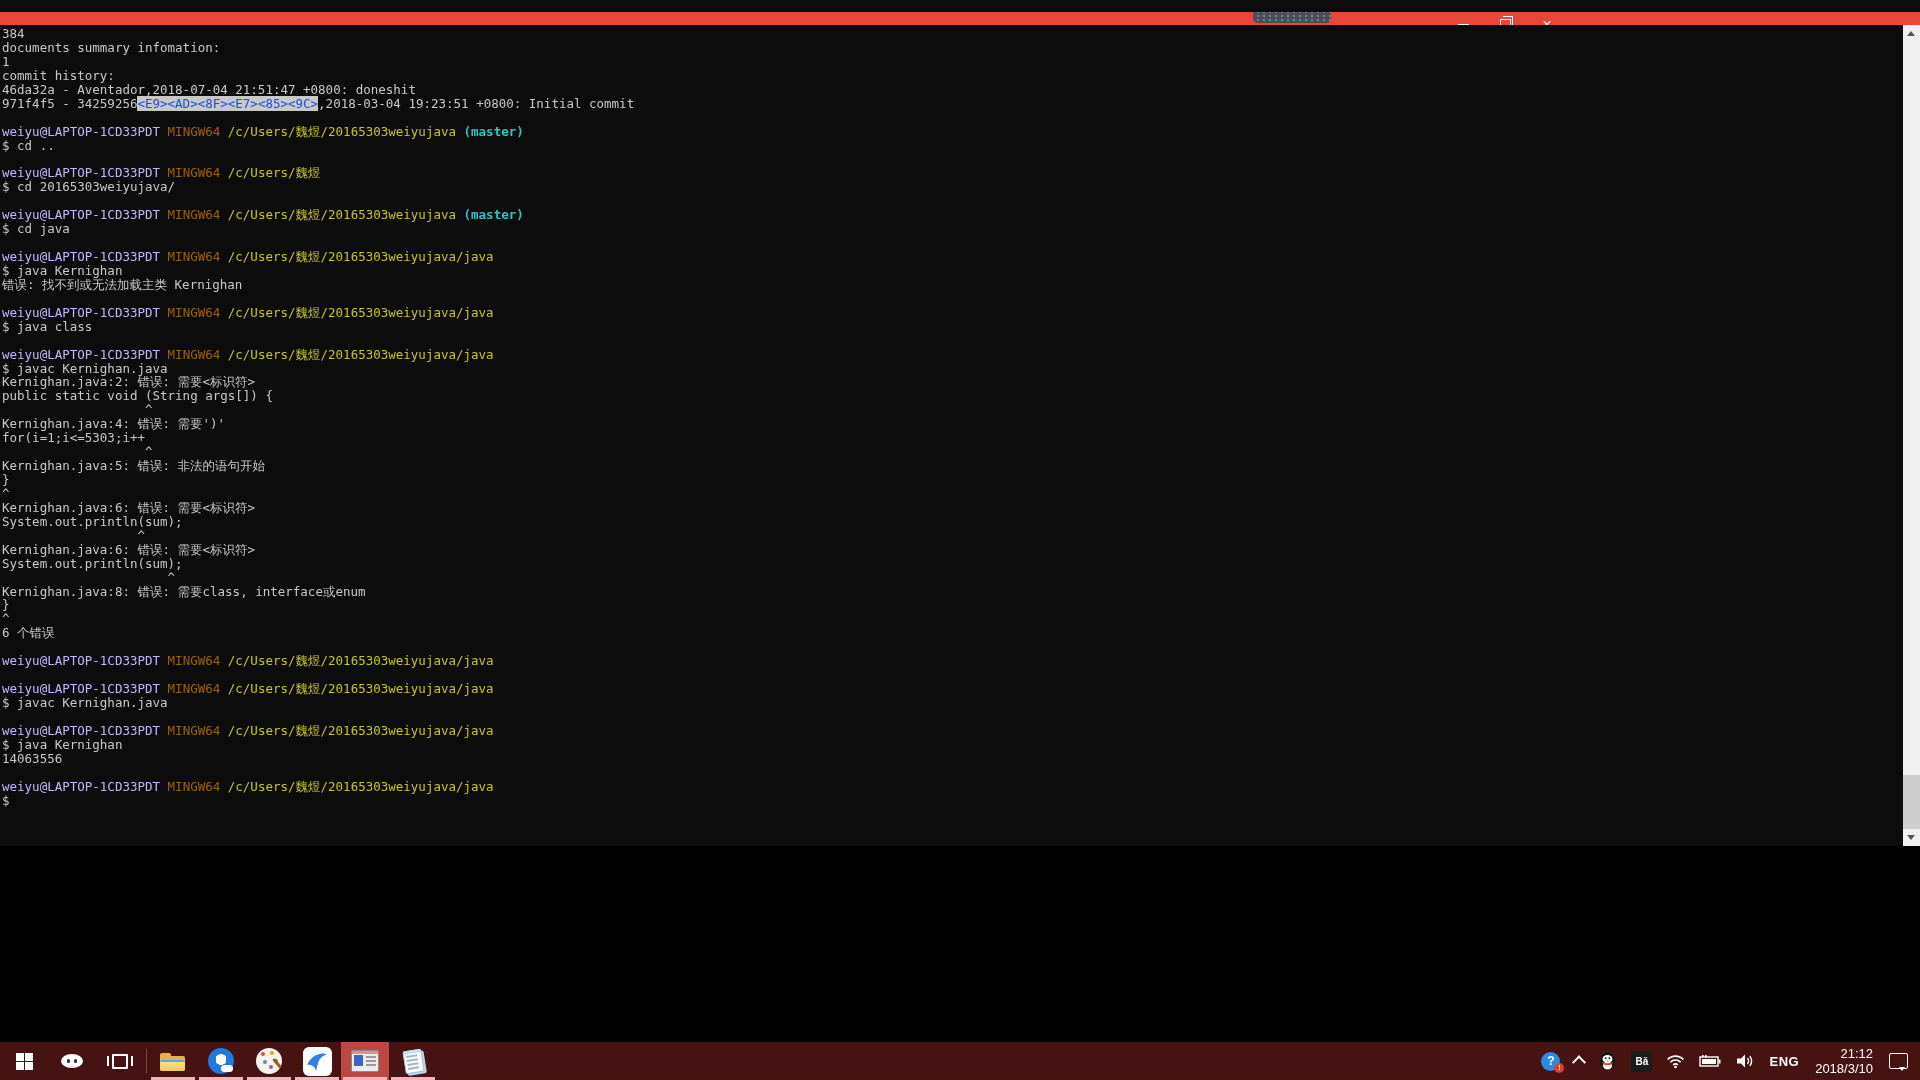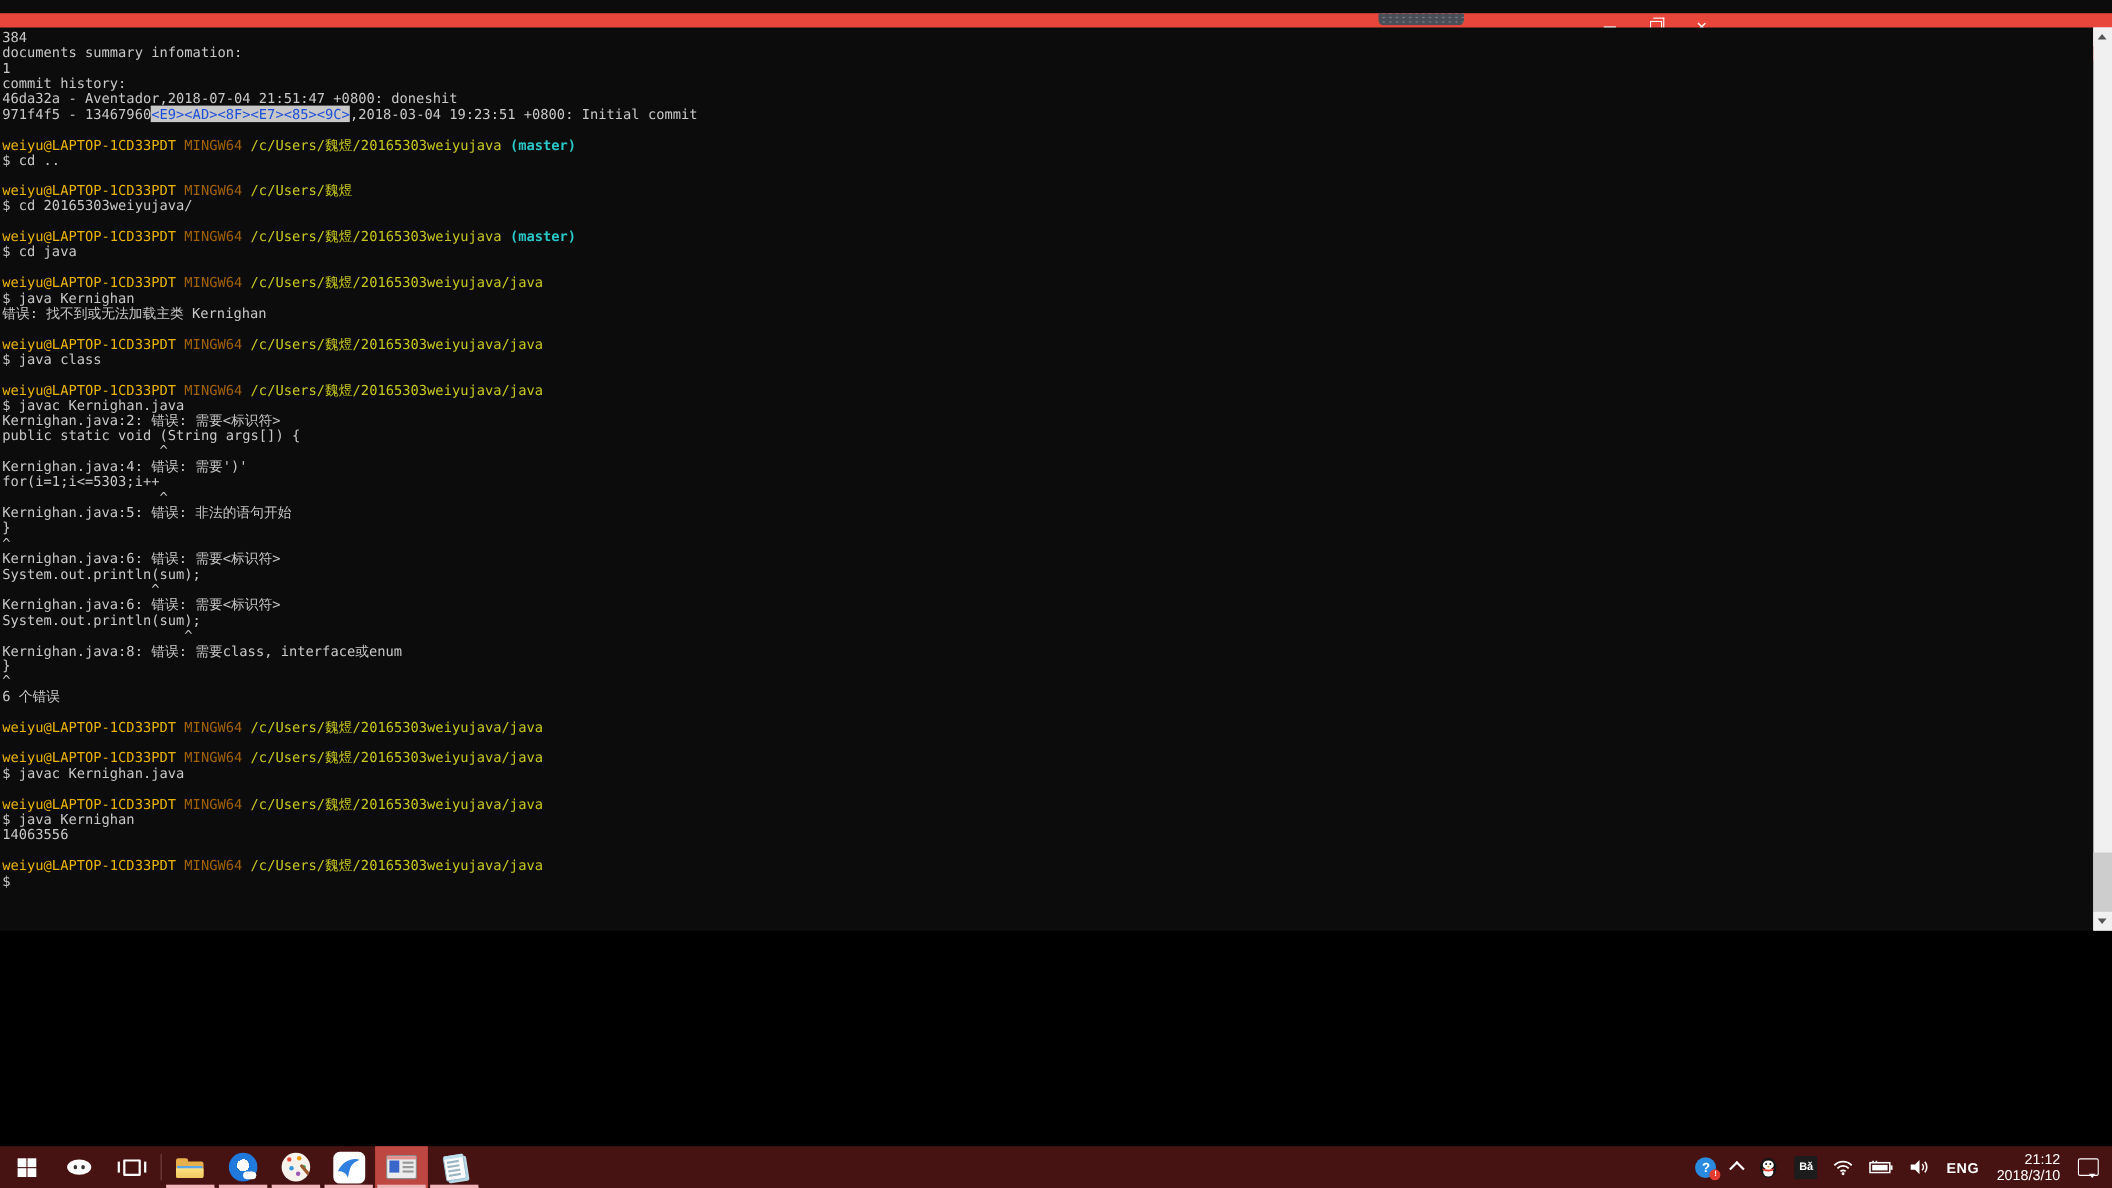--- a/index.html
+++ b/index.html
@@ -23,21 +23,21 @@
   .ctrl-restore .sq{width:9px;height:9px;border:1.5px solid #fff;position:relative;background:transparent;}
   .ctrl-restore .sq::before{content:'';position:absolute;left:2px;top:-4.5px;width:9px;height:9px;border:1.5px solid #fff;
        border-bottom:none;border-left:none;}
   .ctrl-close{color:#fff;font-size:17px;line-height:17px;}
 
   
   .term{position:absolute;top:25px;left:0;right:17px;bottom:0;background:#0c0c0c;overflow:hidden;}
   .term-pre{margin:2px 0 0 2px;font-family:"DejaVu Sans Mono","Liberation Mono",monospace;
             font-size:12.5px;}
   .tline{height:13.95px;line-height:13.95px;white-space:pre;}
-  .sf{color:#c8c8c8;} .sg{color:#eab308;} .sm{color:#a16207;} .sy{color:#c7c71f;} .sc{color:#2ac7c7;font-weight:bold;}
+  .sf{color:#c8c8c8;} .sg{color:#c4b5fd;} .sm{color:#a16207;} .sy{color:#c7c71f;} .sc{color:#2ac7c7;font-weight:bold;}
   .si{color:#1d4ed8;background:#c8c8c8;}
 
   
   .scrollbar{position:absolute;top:25px;right:0;width:17px;height:821px;background:#f0f0f0;}
   .sb-btn{position:absolute;left:0;width:17px;height:17px;background:#f0f0f0;}
   .sb-up{top:0;} .sb-down{bottom:0;}
   .sb-up::after{content:'';position:absolute;left:4px;top:6px;border:4.5px solid transparent;border-top:none;border-bottom:5px solid #555;}
   .sb-down::after{content:'';position:absolute;left:4px;top:6px;border:4.5px solid transparent;border-bottom:none;border-top:5px solid #555;}
   .sb-thumb{position:absolute;left:0;width:17px;bottom:17px;height:54px;background:#cdcdcd;}
 
@@ -130,21 +130,21 @@
       </div>
     </div>
 
     <div class="term">
       <div class="term-pre">
           <div class="tline"><span class="sf">384</span></div>
           <div class="tline"><span class="sf">documents summary infomation:</span></div>
           <div class="tline"><span class="sf">1</span></div>
           <div class="tline"><span class="sf">commit history:</span></div>
           <div class="tline"><span class="sf">46da32a - Aventador,2018-07-04 21:51:47 +0800: doneshit</span></div>
-          <div class="tline"><span class="sf">971f4f5 - 13467960</span><span class="si">&lt;E9&gt;&lt;AD&gt;&lt;8F&gt;&lt;E7&gt;&lt;85&gt;&lt;9C&gt;</span><span class="sf">,2018-03-04 19:23:51 +0800: Initial commit</span></div>
+          <div class="tline"><span class="sf">971f4f5 - 34259256</span><span class="si">&lt;E9&gt;&lt;AD&gt;&lt;8F&gt;&lt;E7&gt;&lt;85&gt;&lt;9C&gt;</span><span class="sf">,2018-03-04 19:23:51 +0800: Initial commit</span></div>
           <div class="tline"> </div>
           <div class="tline"><span class="sg">weiyu@LAPTOP-1CD33PDT</span><span class="sf"> </span><span class="sm">MINGW64</span><span class="sf"> </span><span class="sy">/c/Users/魏煜/20165303weiyujava</span><span class="sc"> (master)</span></div>
           <div class="tline"><span class="sf">$ cd ..</span></div>
           <div class="tline"> </div>
           <div class="tline"><span class="sg">weiyu@LAPTOP-1CD33PDT</span><span class="sf"> </span><span class="sm">MINGW64</span><span class="sf"> </span><span class="sy">/c/Users/魏煜</span></div>
           <div class="tline"><span class="sf">$ cd 20165303weiyujava/</span></div>
           <div class="tline"> </div>
           <div class="tline"><span class="sg">weiyu@LAPTOP-1CD33PDT</span><span class="sf"> </span><span class="sm">MINGW64</span><span class="sf"> </span><span class="sy">/c/Users/魏煜/20165303weiyujava</span><span class="sc"> (master)</span></div>
           <div class="tline"><span class="sf">$ cd java</span></div>
           <div class="tline"> </div>

